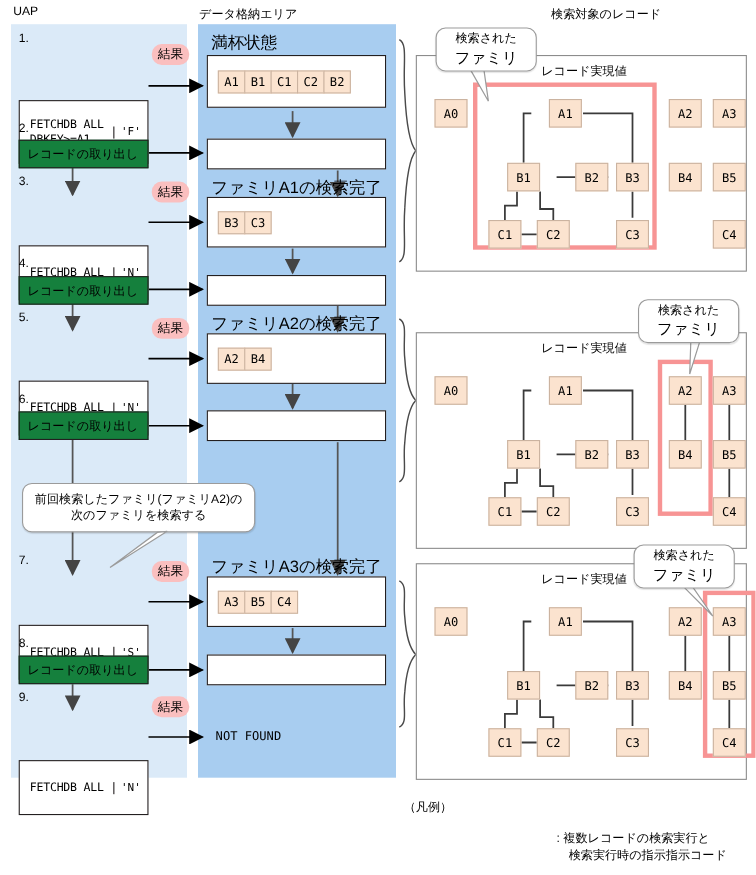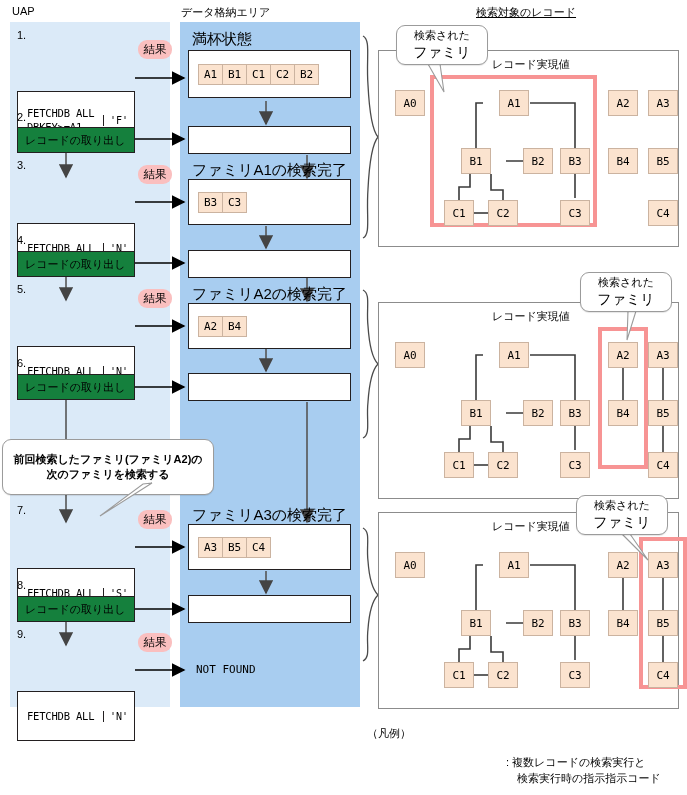--- a/index.html
+++ b/index.html
@@ -77,21 +77,21 @@
   
   .legendttl{font-size:11px;color:#000;}
   .legtext{font-size:11px;color:#000;line-height:1.45;white-space:pre-line;}
   svg{position:absolute;left:0;top:0;overflow:visible;pointer-events:none;}
 </style>
 </head>
 <body>
 
 <div class="abs colhdr" style="left:12px;top:5px;">UAP</div>
 <div class="abs colhdr" style="left:181px;top:5px;text-align:right;">データ格納エリア</div>
-<div class="abs colhdr" style="left:476px;top:5px;text-decoration:underline;">検索対象のレコード</div>
+<div class="abs colhdr" style="left:501px;top:5px;">検索対象のレコード</div>
 
 <div class="abs" id="uap-panel"></div>
 <div class="abs" id="store-panel"></div>
 
 <svg width="687" height="795">
   <defs>
     <marker id="ah" markerWidth="9" markerHeight="9" refX="8" refY="4.5" orient="auto">
       <path d="M0,0 L9,4.5 L0,9 z" fill="#000"></path>
     </marker>
     <marker id="ahd" markerWidth="9" markerHeight="9" refX="8" refY="4.5" orient="auto">
@@ -172,21 +172,21 @@
   <div class="cmdtext">FETCHDB ALL</div>
   <div class="cmdcode">'N'</div>
 </div>
 <div class="abs pill" style="left:138px;top:289px;">結果</div>
 
 <div class="abs stepnum" style="left:17px;top:357px;">6.</div>
 <div class="abs fetchbox" style="left:17px;top:374px;width:118px;height:26px;">
   <span>レコードの取り出し</span>
 </div>
 
-<div class="abs callout" style="left:2px;top:439px;width:212px;height:56px;font-weight:bold;">
+<div class="abs callout" style="left:20px;top:439px;width:212px;height:45px;">
   <span>前回検索したファミリ(ファミリA2)の</span>
   <span>次のファミリを検索する</span>
 </div>
 <svg width="687" height="795">
   <path d="M152,483 L100,516 L143,484 Z" fill="#ffffff" stroke="#9b9b9b" stroke-width="1.1"></path>
 </svg>
 
 <div class="abs stepnum" style="left:17px;top:504px;">7.</div>
 <div class="abs cmdbox" style="left:17px;top:523px;width:118px;height:50px;">
   <div class="cmdtext">FETCHDB ALL</div>

